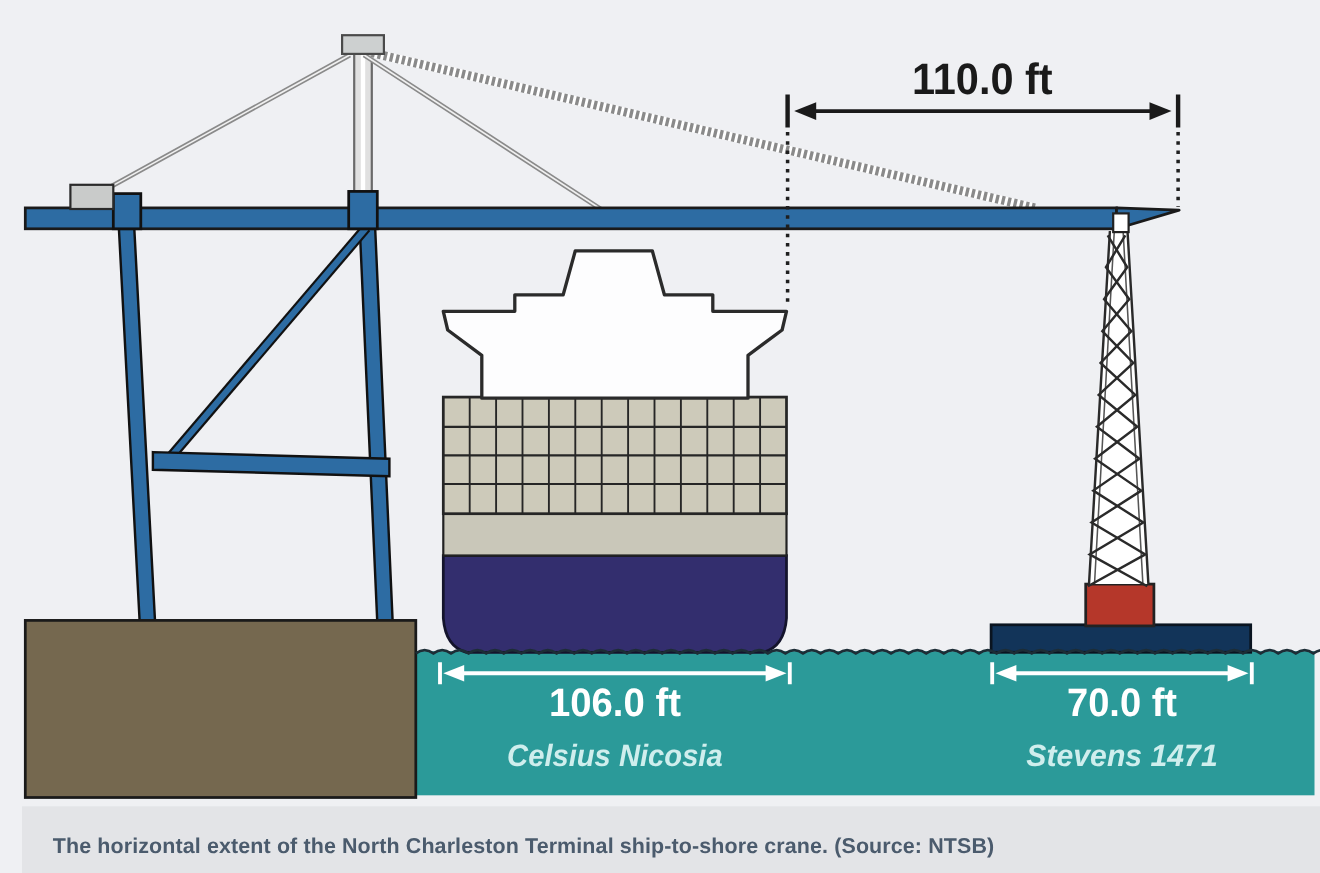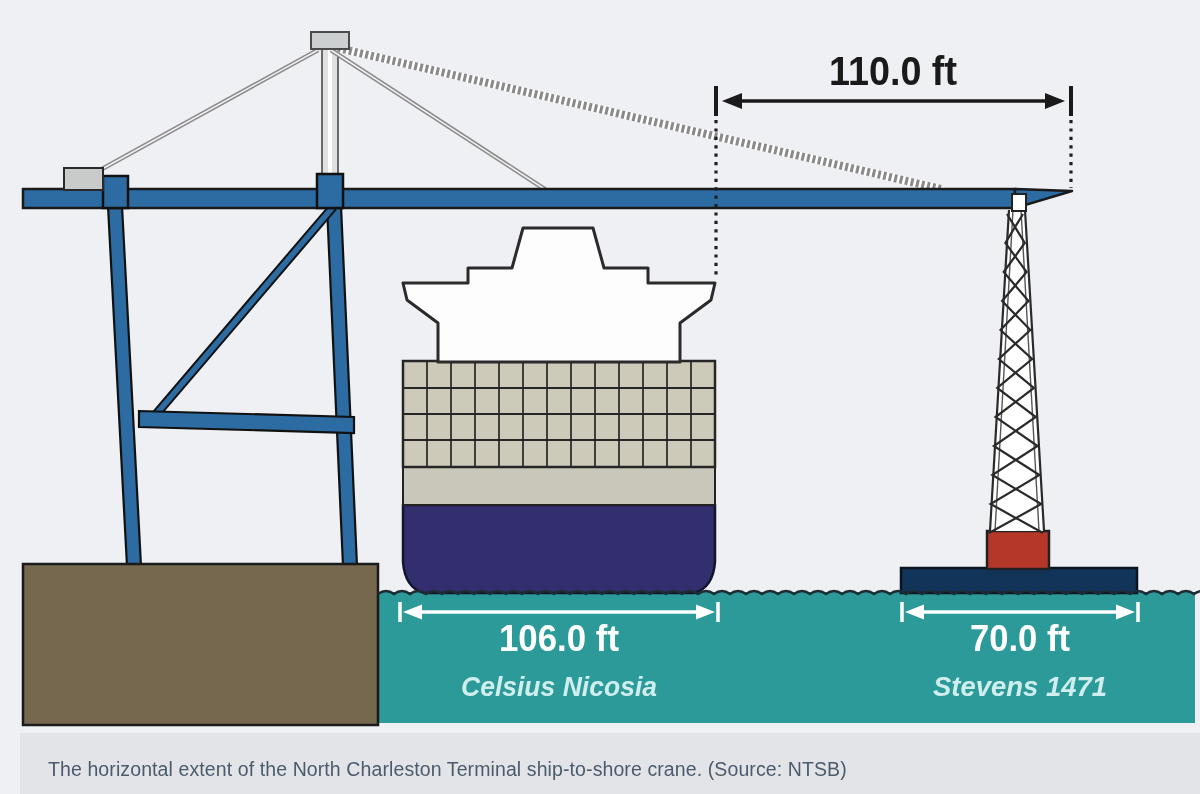--- a/index.html
+++ b/index.html
@@ -7,20 +7,21 @@
   #stage{position:relative;width:1200px;height:794px;background:var(--page-bg,#eff0f3);overflow:hidden;}
   #diagram{position:absolute;left:0;top:0;}
   .caption-bar{
     position:absolute;left:20px;right:0;top:733px;bottom:0;
     background:var(--caption-bg,#e3e4e7);
     color:var(--caption-text,#4b5b6d);
     font-size:19.5px;
     padding:25px 0 0 28px;
     box-sizing:border-box;
     letter-spacing:0.1px;
+    font-weight:bold;
   }
   
   .fill-crane{fill:var(--crane-blue,#2d6ca3);}
   .fill-water{fill:var(--water-teal,#2b9a99);}
   .fill-hull{fill:var(--hull-navy,#332e6e);}
   .fill-band{fill:var(--ship-band,#c9c7b9);}
   .fill-cont{fill:var(--container-gray,#cdcaba);}
   .fill-barge{fill:var(--barge-navy,#123459);}
   .fill-red{fill:var(--pedestal-red,#b5372a);}
   .fill-wharf{fill:var(--wharf-brown,#75684f);}

